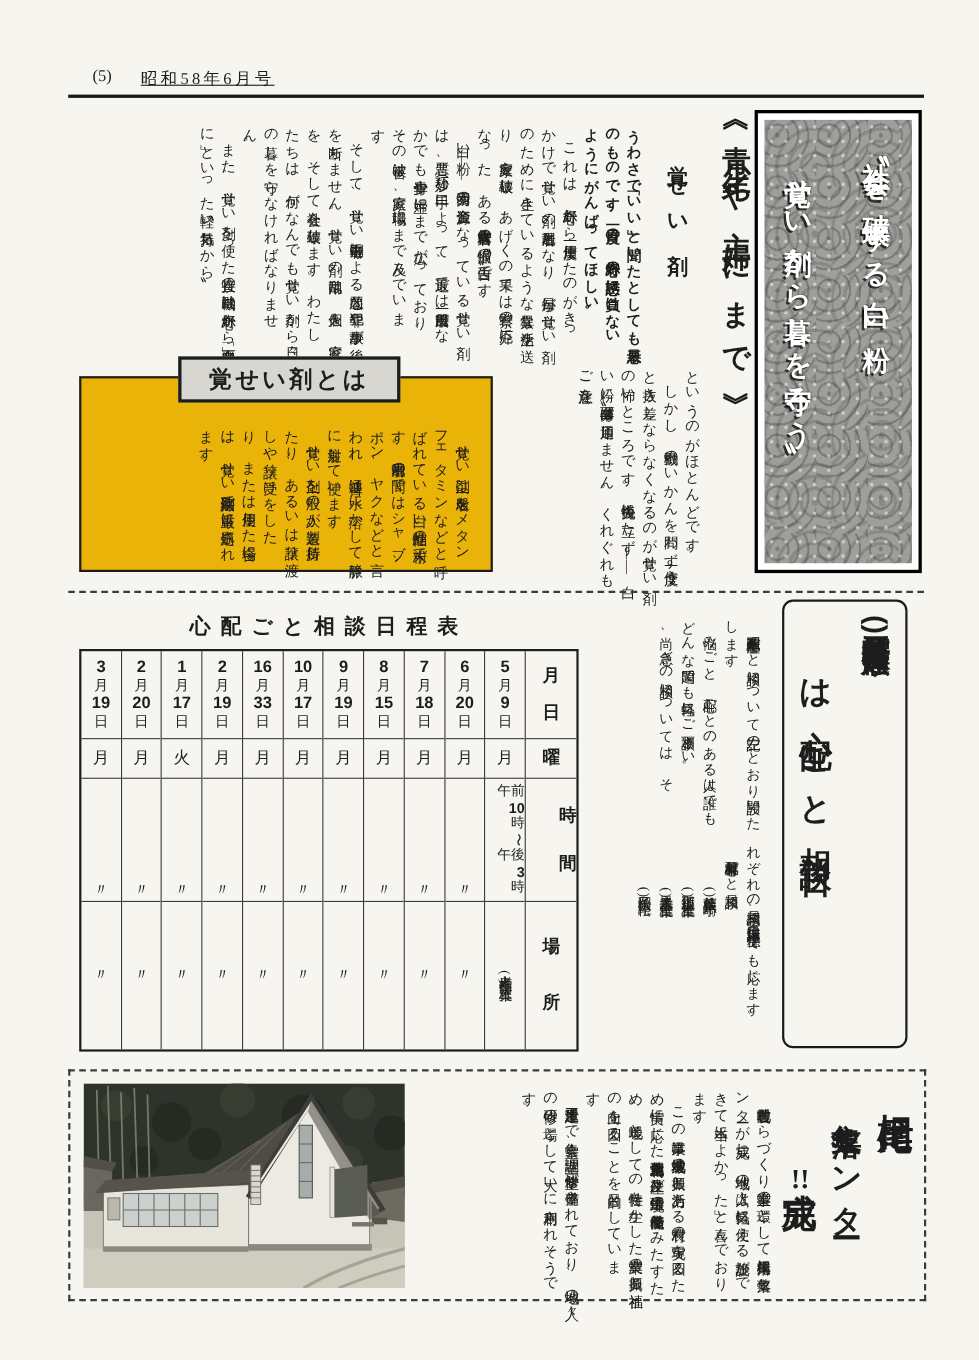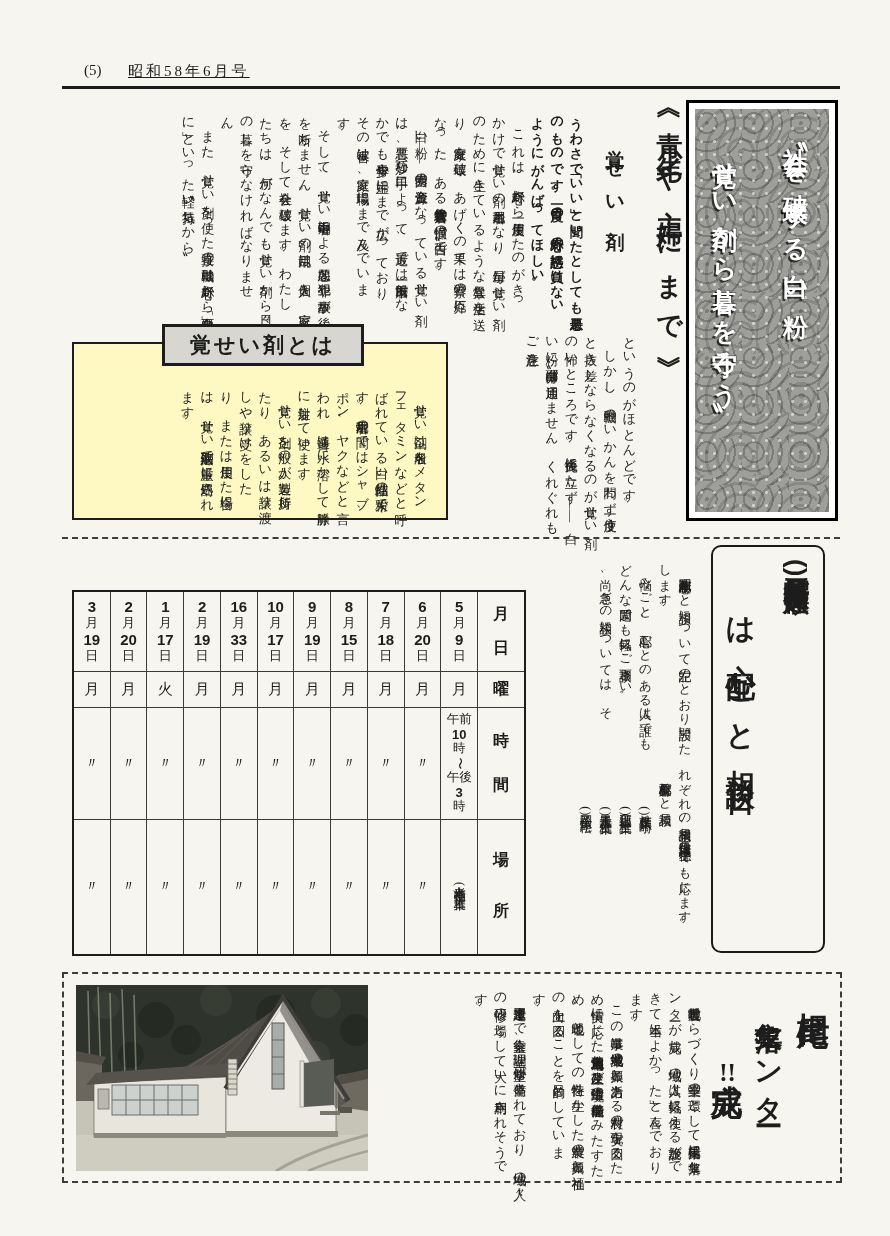--- a/index.html
+++ b/index.html
@@ -32,36 +32,36 @@
       repeating-radial-gradient(circle at 25% 30%,rgba(35,35,35,.28) 0 2px,rgba(0,0,0,0) 2px 9px),
       repeating-radial-gradient(circle at 75% 70%,rgba(60,60,60,.22) 0 3px,rgba(0,0,0,0) 3px 11px);
     background-size:13px 13px,47px 47px,61px 61px;}
   .banner .bl{position:absolute;writing-mode:vertical-rl;color:#fff;font-weight:700;font-size:25px;
     font-family:"Liberation Sans","DejaVu Sans",sans-serif;
     text-shadow:-2px 2px 0 rgba(10,10,10,.75),1px -1px 0 rgba(10,10,10,.3);}
   .banner .l1{right:16px;top:12px;letter-spacing:6px;}
   .banner .l2{left:14px;top:34px;letter-spacing:2px;}
 
   
-  .wbox{position:absolute;left:72px;top:342px;width:376px;height:178px;border:2px solid #1d1d1d;background:#fef9c3;}
+  .wbox{position:absolute;left:72px;top:342px;width:376px;height:178px;border:2px solid #1d1d1d;background:#eab308;}
   .wbox-head{position:absolute;top:-20px;left:88px;width:202px;height:42px;background:#d7d6d0;border:3px solid #1d1d1d;
     display:flex;align-items:center;justify-content:center;font-weight:700;font-size:21px;letter-spacing:3px;}
   .wbox-body{position:absolute;top:38px;right:16px;width:344px;height:134px;font-size:13px;line-height:19.4px;letter-spacing:.3px;}
 
   .divider{position:absolute;left:62px;top:537px;width:778px;border-top:2px dashed #3c3c3c;}
 
   
   .tbl-title{position:absolute;left:72px;top:556px;width:454px;text-align:center;font-weight:700;font-size:19px;letter-spacing:9px;}
   .tbl{position:absolute;left:72px;top:590px;width:454px;height:366px;border:2px solid #1d1d1d;display:flex;background:#f6f5ef;}
   .tcol{flex:1;display:flex;flex-direction:column;border-right:1px solid #3a3a3a;}
   .tcol.hcol{flex:0 0 46px;border-right:none;}
   .cell{display:flex;align-items:center;justify-content:center;border-bottom:1px solid #3a3a3a;}
   .c-date{height:80px;flex-direction:column;gap:1px;}
   .c-wk{height:36px;font-size:15px;}
-  .c-time{height:112px;}
+  .c-time{height:112px;align-items:flex-end;}
   .c-place{height:132px;border-bottom:none;}
   .num{font-family:"Liberation Sans","DejaVu Sans",sans-serif;font-size:15px;font-weight:600;line-height:1.05;}
   .kan{font-size:13px;line-height:1.15;}
   .ditto{font-size:15px;}
   .t0{flex-direction:column;gap:1px;font-size:12.5px;line-height:1.1;}
   .t0 .num{font-size:13px;}
   .wave{transform:rotate(90deg);font-size:12px;}
   .vplace{writing-mode:vertical-rl;font-size:12px;letter-spacing:1px;}
   .hcell{flex-direction:column;justify-content:space-evenly;font-weight:700;font-size:16px;
     font-family:"Liberation Sans","DejaVu Sans",sans-serif;}
@@ -120,20 +120,21 @@
   <div class="wbox">
     <div class="wbox-head gothic">覚せい剤とは</div>
     <div class="wbox-body vt">
       <p class="ind">覚せい剤は一般名をメタンフェタミンなどと呼ばれている白い結晶性の粉末です。乱用者の間ではシャブ、ポン、ヤクなどと言われ、普通は水に溶かして静脈に注射して使います。</p>
       <p class="ind">覚せい剤を一般の人が製造、所持したり、あるいは譲り渡しや譲り受けをしたり、または使用した場合には、覚せい剤取締法で厳重に処罰されます。</p>
     </div>
   </div>
 
   <div class="divider"></div>
 
+  <div class="tbl-title gothic">心配ごと相談日程表</div>
   <div class="tbl">
 
     <div class="tcol">
       <div class="cell c-date">
         <span class="num">3</span>
         <span class="kan">月</span>
         <span class="num">19</span>
         <span class="kan">日</span>
       </div>
       <div class="cell c-wk">月</div>

